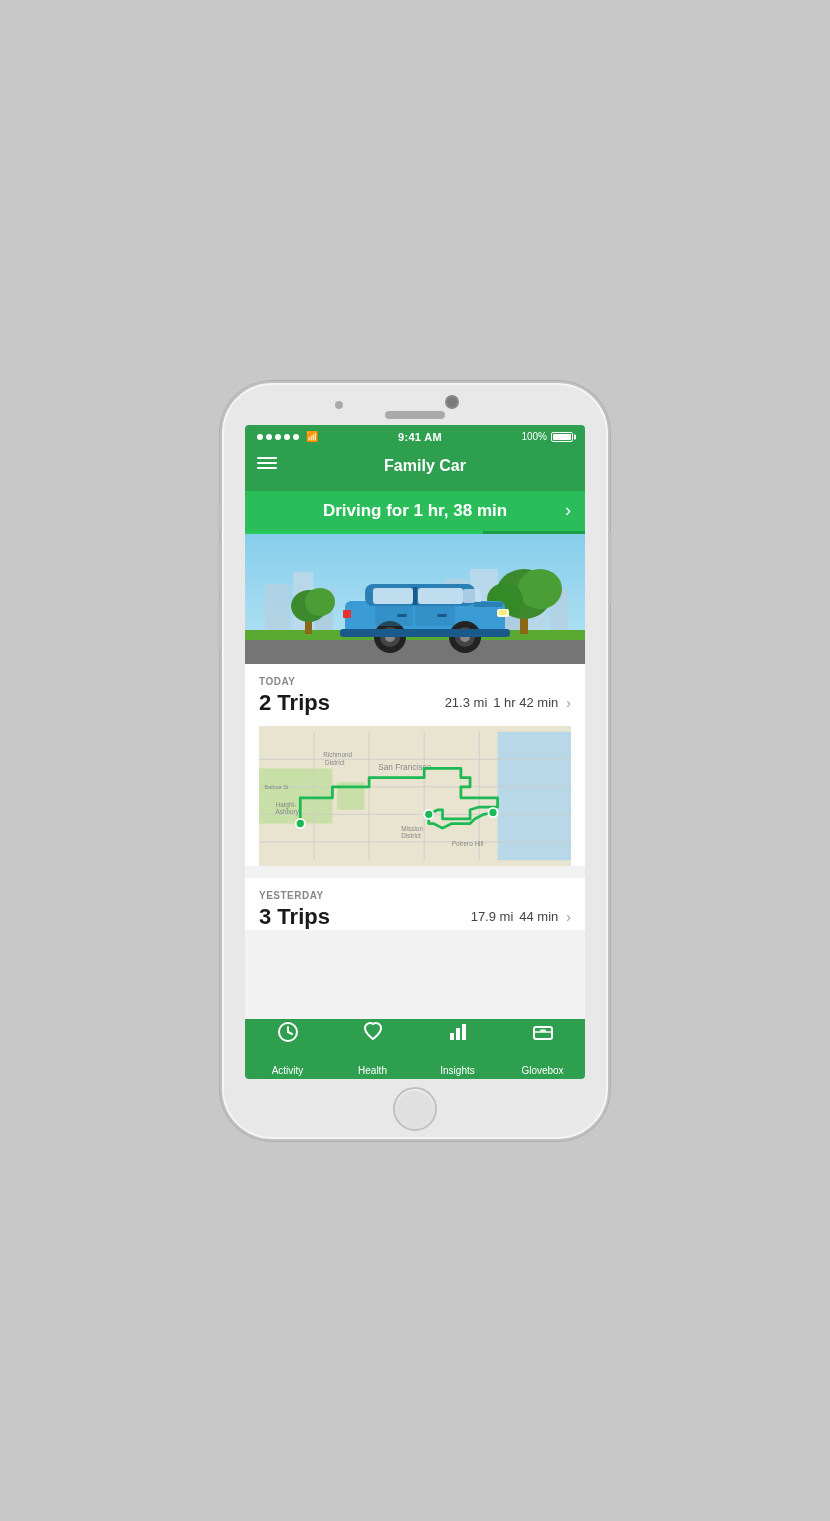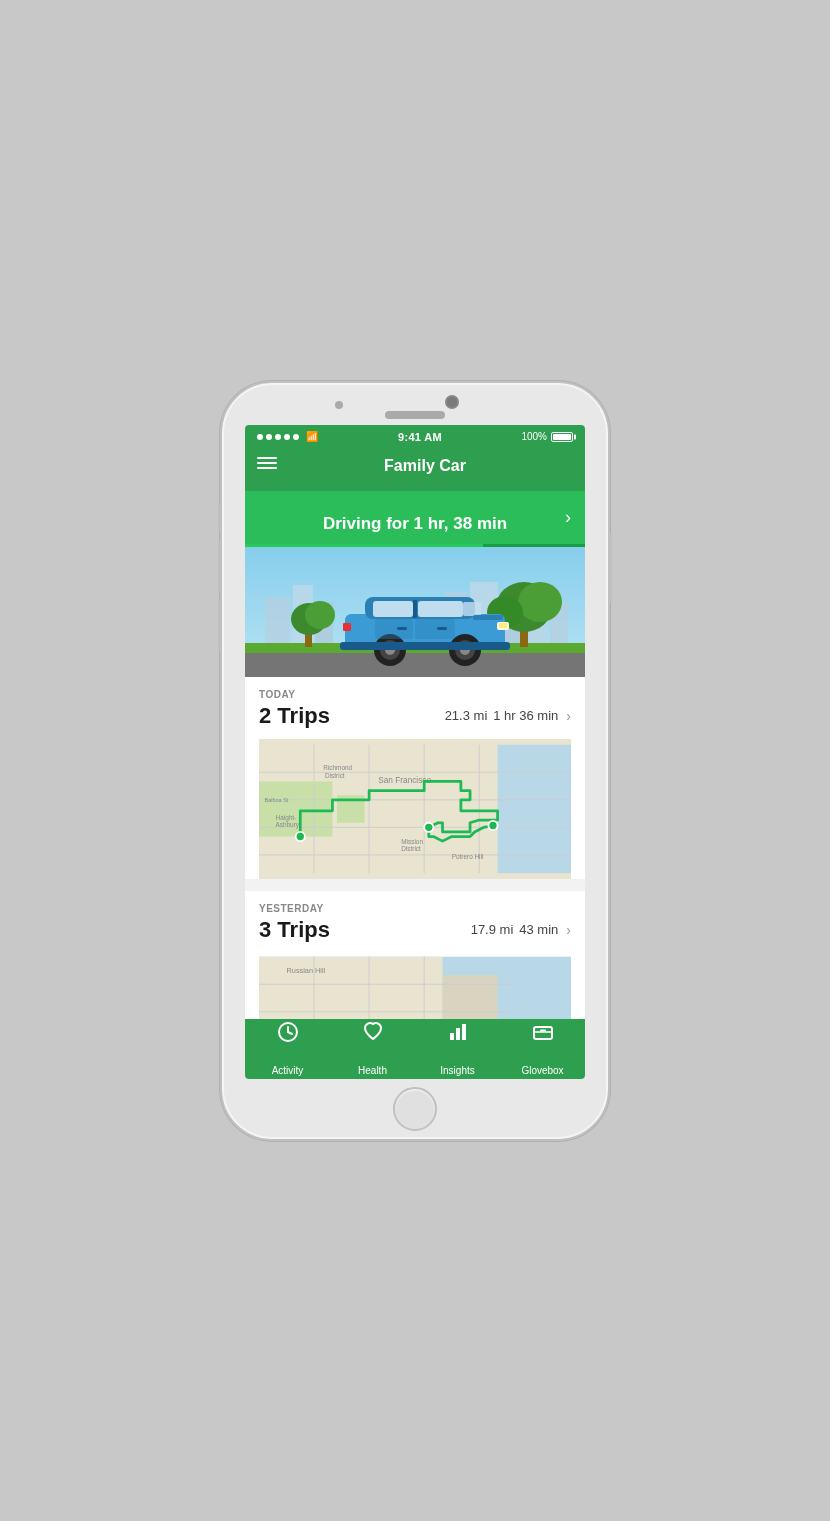--- a/index.html
+++ b/index.html
@@ -191,21 +191,20 @@
       align-items: center;
       padding: 10px 16px;
       position: relative;
     }
 
     .driving-text {
       color: white;
       font-size: 17px;
       font-weight: 700;
       text-align: right;
-      margin-top: 13px;
     }
 
     .driving-chevron {
       color: white;
       font-size: 18px;
       position: absolute;
       right: 14px;
       font-weight: 300;
     }
 
@@ -516,21 +515,21 @@
     </div>
 
     <div class="content-scroll">
 
       <div class="trip-card">
         <div class="trip-label">TODAY</div>
         <div class="trip-row">
           <span class="trip-count">2 Trips</span>
           <div class="trip-stats">
             <span>21.3 mi</span>
-            <span>1 hr 36 min</span>
+            <span>1 hr 42 min</span>
             <span class="trip-stats-chevron">›</span>
           </div>
         </div>
 
         <div class="map-container">
           <svg width="100%" height="140" viewBox="0 0 340 140">
 
             <rect width="340" height="140" fill="#e8e4d0"></rect>
 
             <rect x="260" y="0" width="80" height="140" fill="#b8d8e8"></rect>
@@ -567,40 +566,25 @@
           </svg>
         </div>
       </div>
 
       <div class="yesterday-card">
         <div class="trip-label">YESTERDAY</div>
         <div class="trip-row">
           <span class="trip-count">3 Trips</span>
           <div class="trip-stats">
             <span>17.9 mi</span>
-            <span>43 min</span>
+            <span>44 min</span>
             <span class="trip-stats-chevron">›</span>
           </div>
         </div>
 
-        <div class="map-container-yesterday">
-          <svg width="100%" height="90" viewBox="0 0 340 90">
-            <rect width="340" height="90" fill="#b8d8e8"></rect>
-
-            <rect x="0" y="0" width="200" height="90" fill="#e8e4d0"></rect>
-            <rect x="200" y="20" width="60" height="70" fill="#d8d4c0"></rect>
-
-            <line x1="0" y1="30" x2="280" y2="30" stroke="#ccc" stroke-width="1"></line>
-            <line x1="0" y1="60" x2="280" y2="60" stroke="#ccc" stroke-width="1"></line>
-            <line x1="60" y1="0" x2="60" y2="90" stroke="#ccc" stroke-width="1"></line>
-            <line x1="120" y1="0" x2="120" y2="90" stroke="#ccc" stroke-width="1"></line>
-            <line x1="180" y1="0" x2="180" y2="90" stroke="#ccc" stroke-width="1"></line>
-            <text x="30" y="18" font-size="8" fill="#888" font-family="Arial">Russian Hill</text>
-          </svg>
-        </div>
       </div>
 
     </div>
 
     <div class="bottom-tab-bar">
 
       <div class="tab-item">
         <span class="tab-icon">
           
           <svg width="22" height="22" viewBox="0 0 22 22" fill="none">

